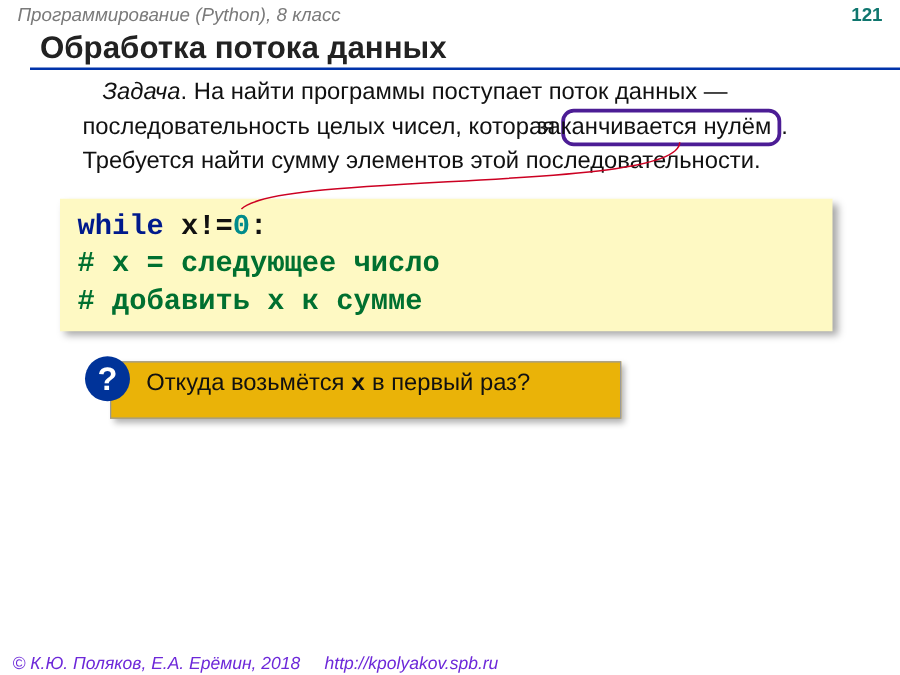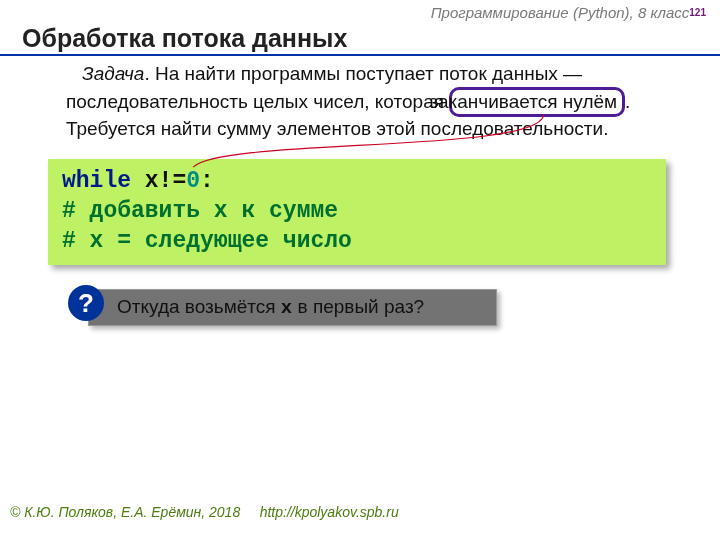--- a/index.html
+++ b/index.html
@@ -7,41 +7,42 @@
     padding: 0;
     width: 720px;
     height: 540px;
     font-family: Arial, sans-serif;
     background: #fff;
     position: relative;
     overflow: hidden;
   }
   .header-bar {
     display: flex;
-    justify-content: flex-end;
+    justify-content: space-between;
     align-items: center;
     padding: 4px 14px 0 14px;
     color: #7a7a7a;
     font-style: italic;
     font-size: 15px;
   }
   .page-num {
     font-weight: bold;
-    font-size: 10px;
+    font-size: 15px;
     font-style: normal;
-    color: #701a75;
+    color: #0f766e;
   }
   .title {
-    padding: 0 22px;
+    padding: 0 8px;
     margin-top: 2px;
     font-size: 25px;
     font-weight: bold;
     color: #222;
     border-bottom: 2px solid #0033aa;
     line-height: 1.25;
+    margin-left: 24px;
   }
   .body {
     padding: 6px 38px 0 38px;
     font-size: 19px;
     color: #111;
     line-height: 1.28;
   }
   .task-label {
     font-style: italic;
     margin-left: 44px;
@@ -53,21 +54,21 @@
   .highlight-box {
     display: inline-block;
     border: 3px solid #4c1d95;
     border-radius: 10px;
     padding: 0 5px;
     position: relative;
   }
   .code-box {
     margin: 18px 0 0 10px;
     width: 590px;
-    background: #bef264;
+    background: #fef9c3;
     box-shadow: 4px 4px 6px rgba(0,0,0,0.35);
     padding: 8px 14px;
     font-family: "Courier New", monospace;
     font-size: 23px;
     font-weight: bold;
     line-height: 1.3;
   }
   .kw { color: #001a8c; }
   .num { color: #008b8b; }
   .comment { color: #007030; font-weight: bold; }
@@ -85,38 +86,38 @@
     background: #003399;
     color: #fff;
     font-size: 26px;
     font-weight: bold;
     text-align: center;
     line-height: 36px;
     z-index: 2;
   }
   .q-box {
     margin-left: 18px;
-    background: #737373;
+    background: #eab308;
     border: 1px solid #999;
     box-shadow: 3px 3px 5px rgba(0,0,0,0.3);
-    padding: 5px 14px 5px 28px;
+    padding: 5px 14px 15px 28px;
     font-size: 19px;
     width: 365px;
   }
   .q-box .code-inline {
     font-family: "Courier New", monospace;
     font-weight: bold;
   }
   .footer {
     position: absolute;
-    bottom: 20px;
+    bottom: 2px;
     left: 10px;
     font-style: italic;
     font-size: 14px;
-    color: #4d7c0f;
+    color: #6d28d9;
   }
   svg.connector {
     position: absolute;
     left: 0; top: 0;
     pointer-events: none;
   }
 </style>
 </head>
 <body>
 
@@ -129,22 +130,22 @@
 
 <div class="body">
   <div class="task-text">
     <span class="task-label">Задача</span><span>. На найти программы поступает поток данных — последовательность целых чисел, которая </span><span class="highlight-box" id="hl">заканчивается нулём</span><span>. Требуется найти сумму элементов этой последовательности.</span>
   </div>
 
   <div class="code-box">
     <div>
       <span class="kw">while</span><span> x!=</span><span class="num" id="zero">0</span><span>:</span>
     </div>
+    <div class="comment">  # x = следующее число</div>
     <div class="comment">  # добавить x к сумме</div>
-    <div class="comment">  # x = следующее число</div>
   </div>
 
   <div class="q-row">
     <div class="q-bubble">?</div>
     <div class="q-box">
       <span>Откуда возьмётся </span><span class="code-inline">x</span><span> в первый раз?</span>
     </div>
   </div>
 </div>
 

